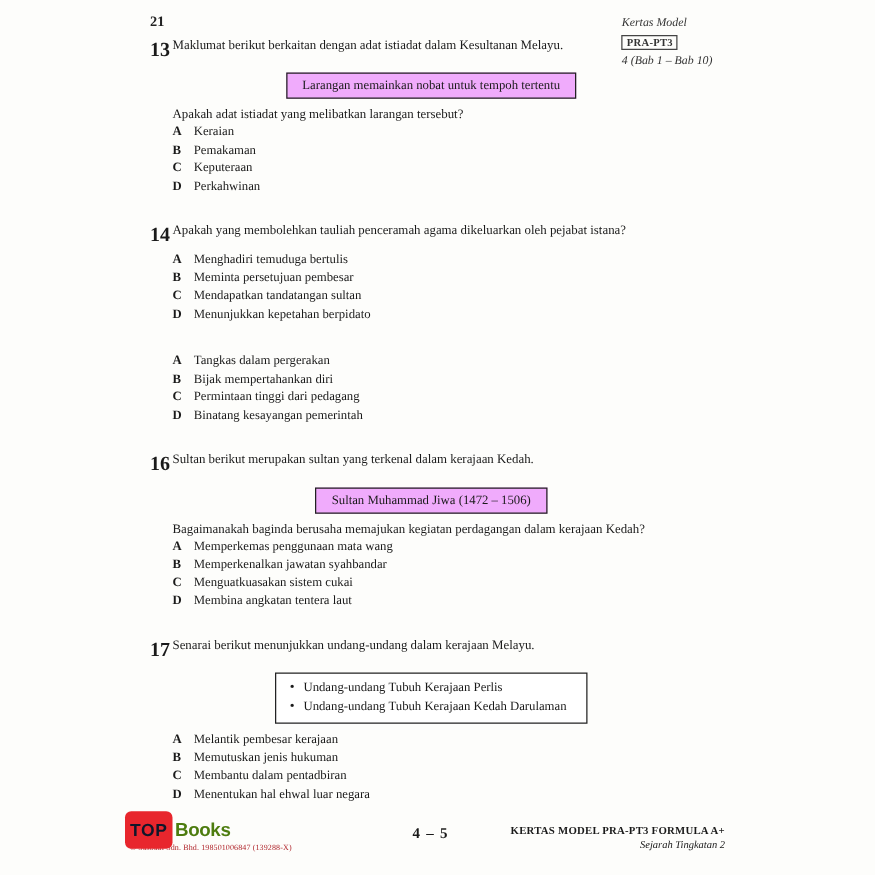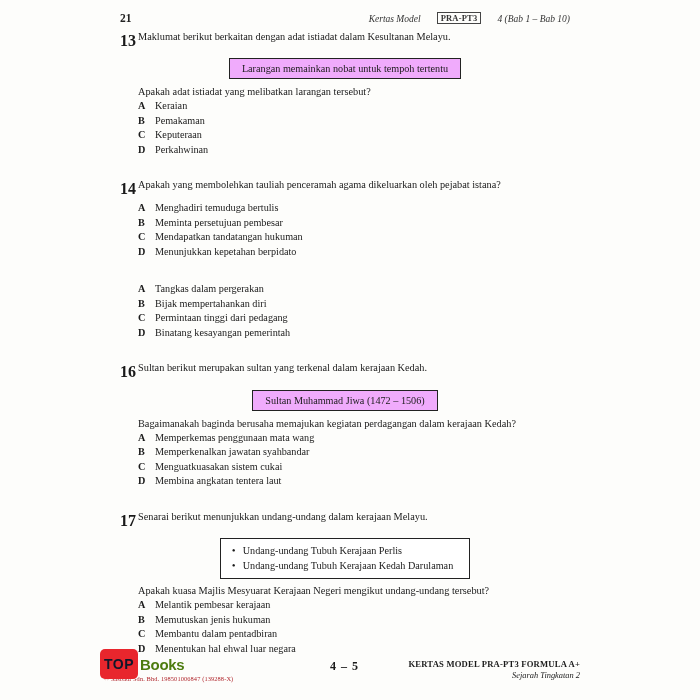--- a/index.html
+++ b/index.html
@@ -35,23 +35,24 @@
   .page-num {
     font-size: 11.5px;
     font-weight: bold;
     color: #222;
   }
   .header-right {
     font-size: 9.5px;
     font-style: italic;
     color: #333;
     display: flex;
-    align-items: flex-end;
-    gap: 16px;
+    align-items: flex-start;
+    gap: 4px;
     white-space: nowrap;
+    flex-direction: column;
   }
   .header-right .boxed {
     border: 1px solid #444;
     font-style: normal;
     font-weight: bold;
     font-size: 8.5px;
     padding: 0px 3px;
     letter-spacing: 0.2px;
   }
   
@@ -271,21 +272,21 @@
         <div class="opt">
           <span class="lbl">A</span>
           <span>Menghadiri temuduga bertulis</span>
         </div>
         <div class="opt">
           <span class="lbl">B</span>
           <span>Meminta persetujuan pembesar</span>
         </div>
         <div class="opt">
           <span class="lbl">C</span>
-          <span>Mendapatkan tandatangan hukuman</span>
+          <span>Mendapatkan tandatangan sultan</span>
         </div>
         <div class="opt">
           <span class="lbl">D</span>
           <span>Menunjukkan kepetahan berpidato</span>
         </div>
       </div>
     </div>
 
     <div class="gap-lg"></div>
 
@@ -349,21 +350,20 @@
         <div class="qtext">Senarai berikut menunjukkan undang-undang dalam kerajaan Melayu.</div>
       </div>
       <div class="stimulus-left">
         <div class="box">
           <ul class="bullets">
             <li>Undang-undang Tubuh Kerajaan Perlis</li>
             <li>Undang-undang Tubuh Kerajaan Kedah Darulaman</li>
           </ul>
         </div>
       </div>
-      <div class="subq">Apakah kuasa Majlis Mesyuarat Kerajaan Negeri mengikut undang-undang tersebut?</div>
       <div class="options">
         <div class="opt">
           <span class="lbl">A</span>
           <span>Melantik pembesar kerajaan</span>
         </div>
         <div class="opt">
           <span class="lbl">B</span>
           <span>Memutuskan jenis hukuman</span>
         </div>
         <div class="opt">

